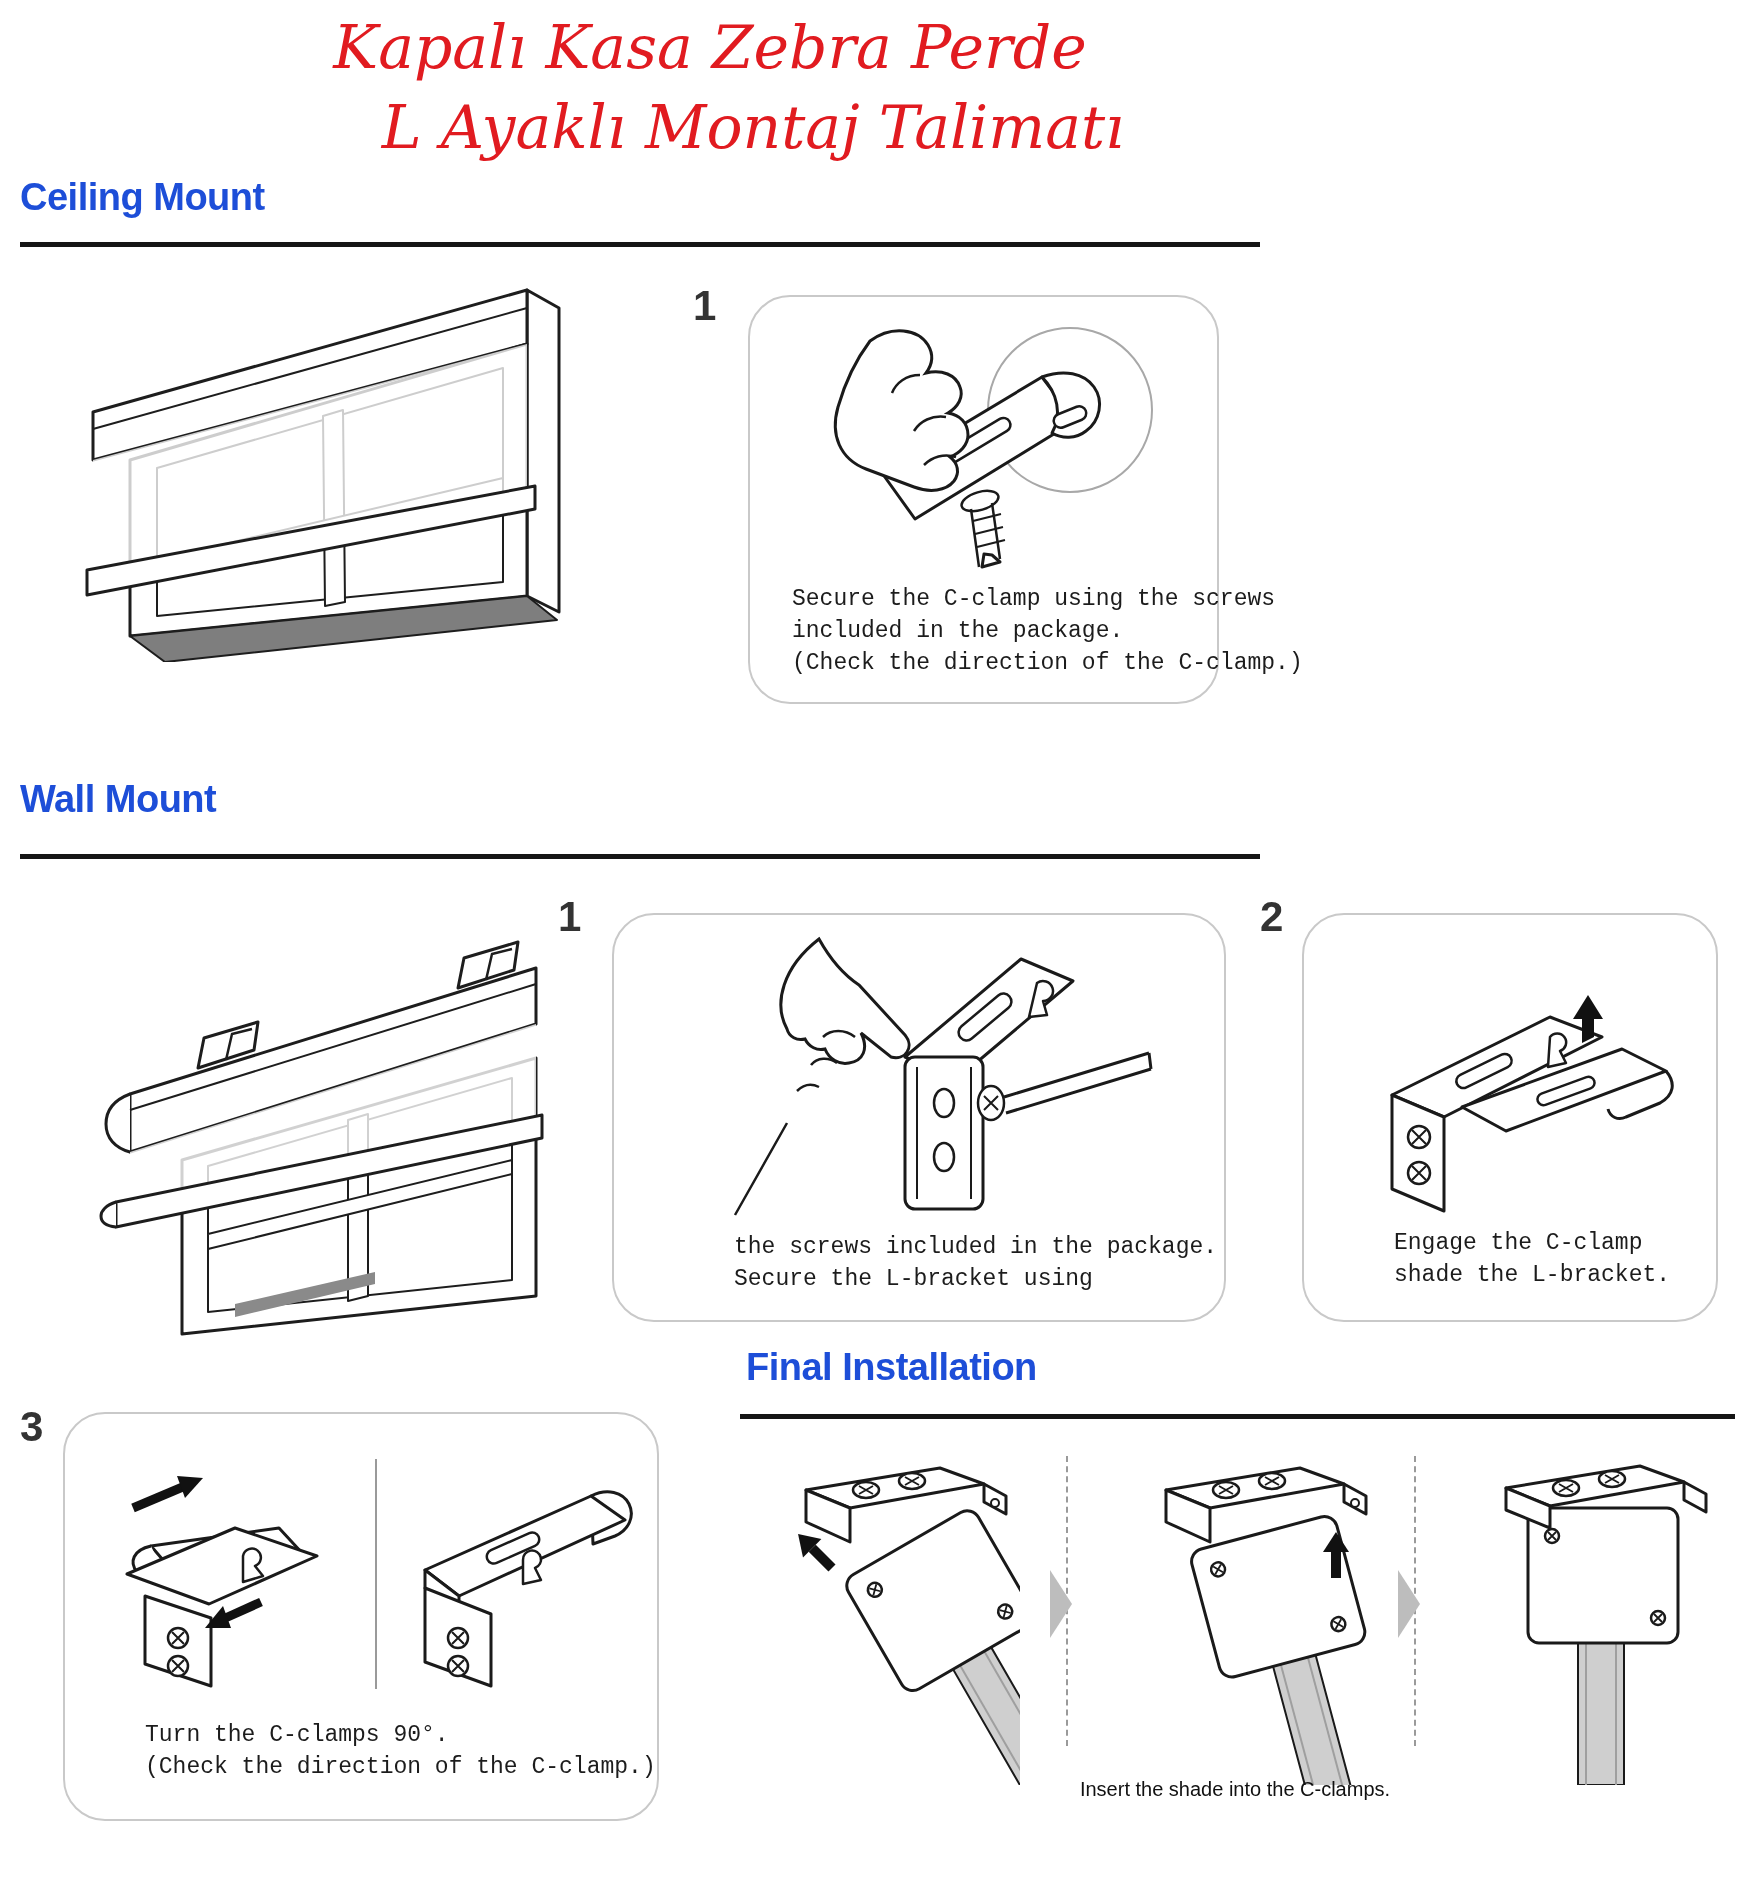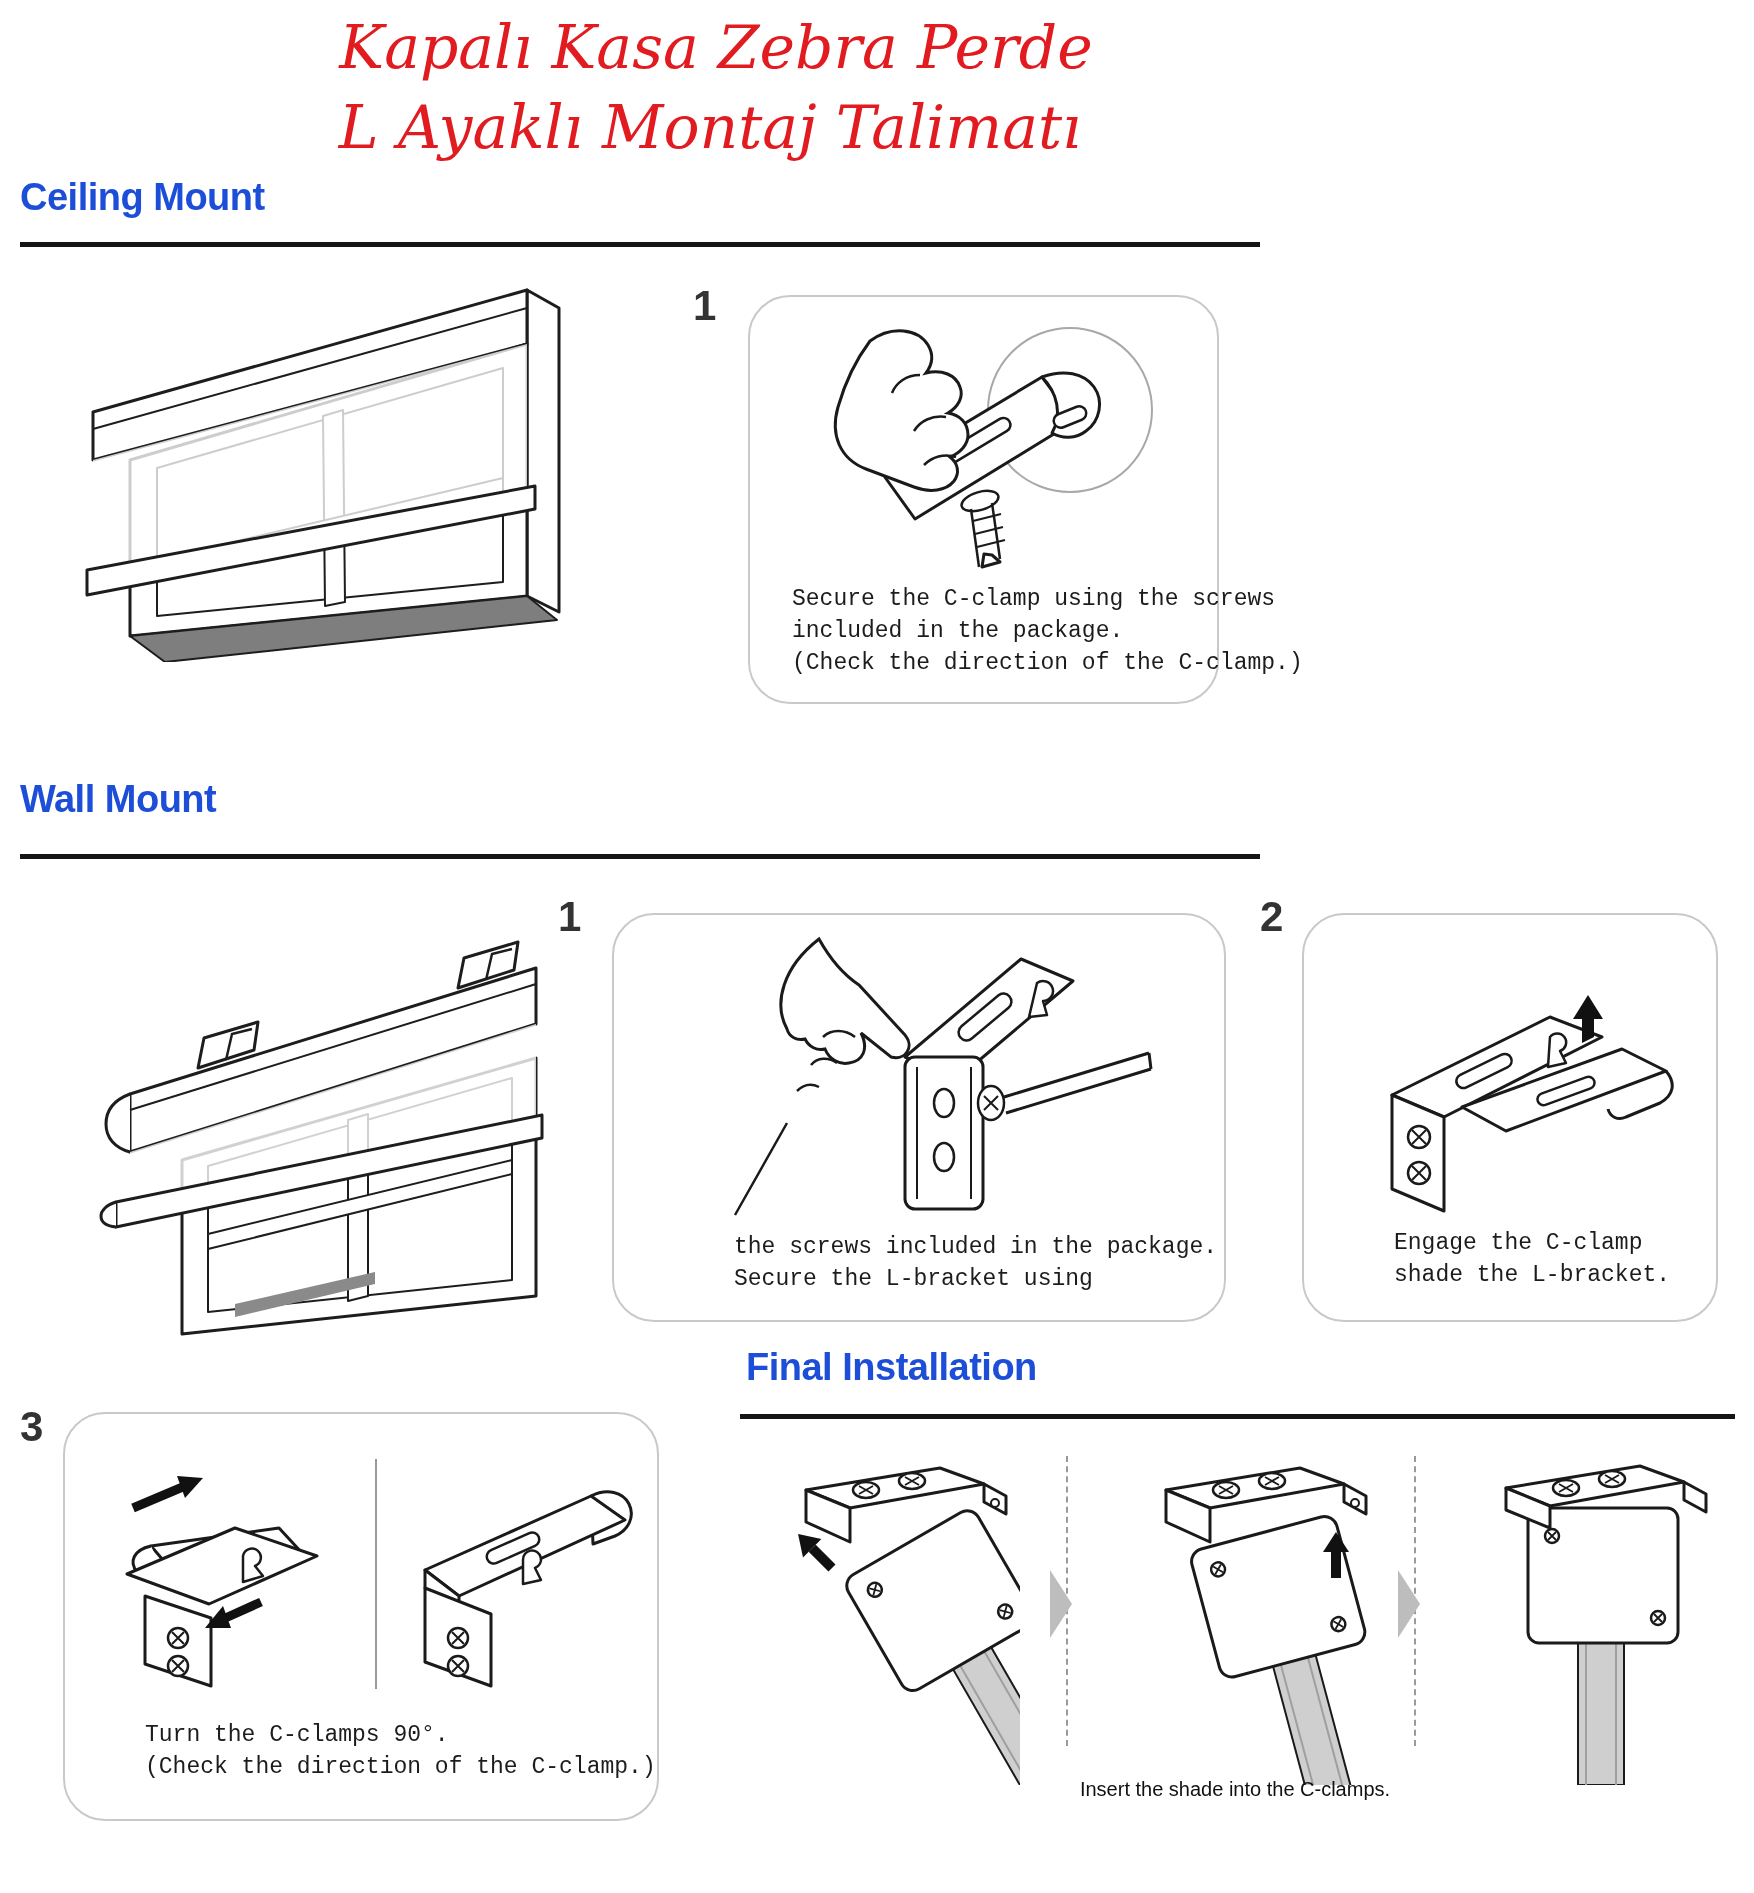--- a/index.html
+++ b/index.html
@@ -1,21 +1,21 @@
 <!DOCTYPE html>
 <html><head>
 <meta charset="utf-8">
 <style>
   html,body{margin:0;padding:0;background:#ffffff;}
   .page{position:relative;width:1754px;height:1893px;background:#fff;
         font-family:"Liberation Sans",sans-serif;overflow:hidden;color:#1c1c1c;}
   .title-line{position:absolute;left:0;width:1420px;text-align:center;
         font-family:"DejaVu Serif",serif;font-style:italic;font-size:60px;
         color:#e11b20;white-space:nowrap;}
-  .t1{top:12px;padding-left:6px;} .t2{top:92px;}
+  .t1{top:12px;} .t2{top:92px;padding-left:43px;}
   .sec-heading{position:absolute;font-weight:bold;font-size:38px;color:#1d4ed8;
         letter-spacing:-0.5px;white-space:nowrap;}
   .rule{position:absolute;height:5px;background:#151515;}
   .step-num{position:absolute;font-weight:bold;font-size:42px;color:#333;}
   .step-box{position:absolute;background:#fff;border:2px solid #c9c9c9;border-radius:42px;}
   .cap{position:absolute;font-size:23px;line-height:32px;color:#1c1c1c;font-family:Liberation Mono, monospace;}
   .cap div{white-space:nowrap;}
   .final-cap{position:absolute;font-size:20px;color:#111;text-align:center;}
   .vdash{position:absolute;width:0;border-left:2px dashed #9a9a9a;}
   .divider{position:absolute;width:2px;background:#9a9a9a;}

